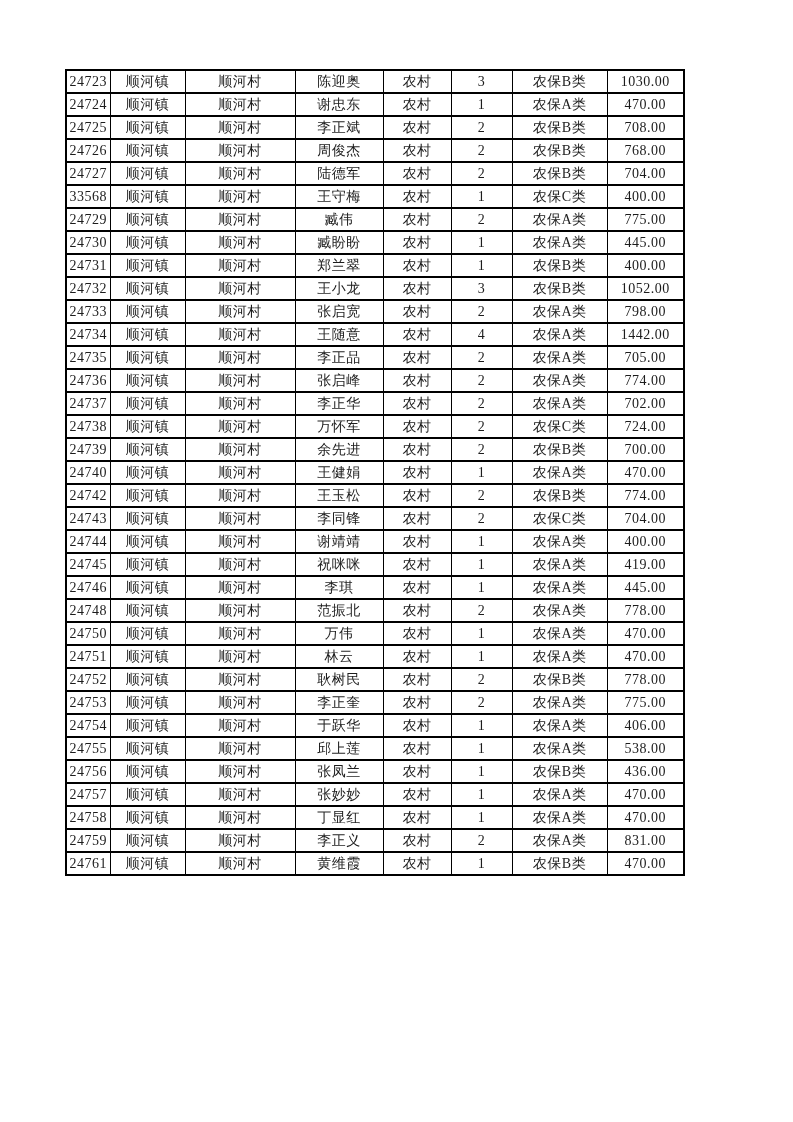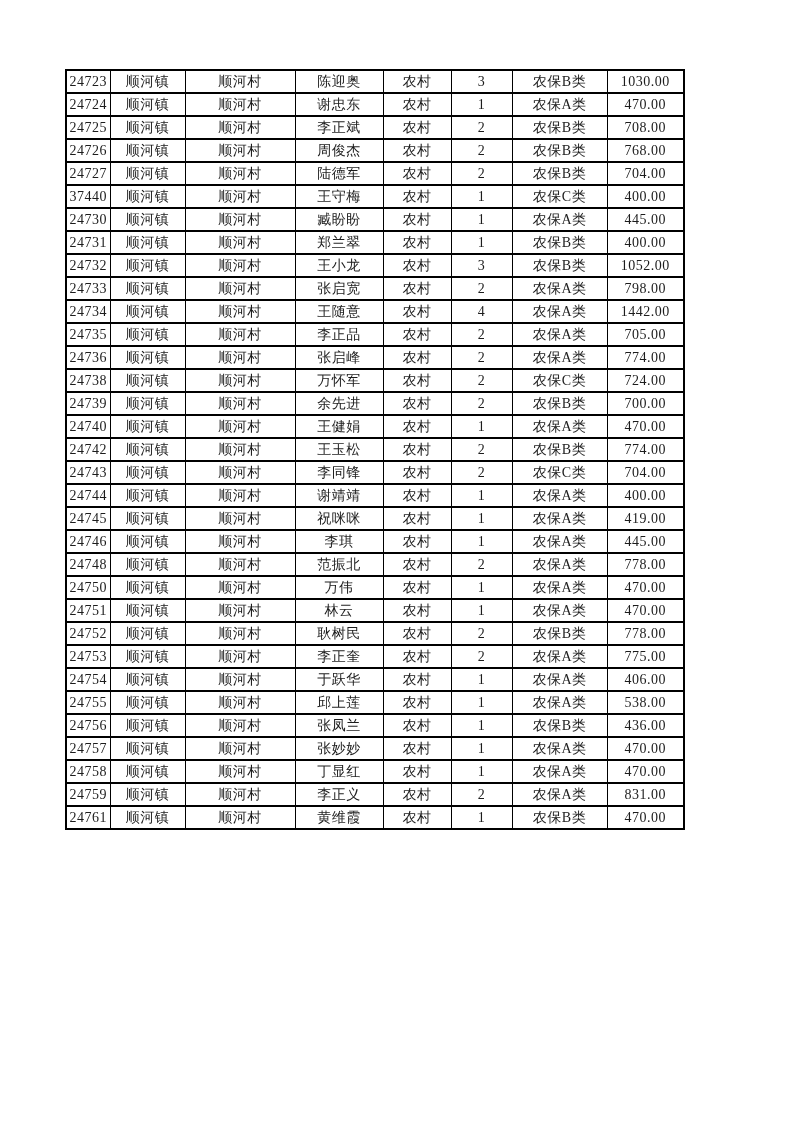--- a/index.html
+++ b/index.html
@@ -105,30 +105,40 @@
           <td>24727</td>
           <td>顺河镇</td>
           <td>顺河村</td>
           <td>陆德军</td>
           <td>农村</td>
           <td>2</td>
           <td>农保B类</td>
           <td>704.00</td>
         </tr>
         <tr>
-          <td>37440</td>
+          <td>33568</td>
           <td>顺河镇</td>
           <td>顺河村</td>
           <td>王守梅</td>
           <td>农村</td>
           <td>1</td>
           <td>农保C类</td>
           <td>400.00</td>
         </tr>
         <tr>
+          <td>24729</td>
+          <td>顺河镇</td>
+          <td>顺河村</td>
+          <td>臧伟</td>
+          <td>农村</td>
+          <td>2</td>
+          <td>农保A类</td>
+          <td>775.00</td>
+        </tr>
+        <tr>
           <td>24730</td>
           <td>顺河镇</td>
           <td>顺河村</td>
           <td>臧盼盼</td>
           <td>农村</td>
           <td>1</td>
           <td>农保A类</td>
           <td>445.00</td>
         </tr>
         <tr>
@@ -183,20 +193,30 @@
         </tr>
         <tr>
           <td>24736</td>
           <td>顺河镇</td>
           <td>顺河村</td>
           <td>张启峰</td>
           <td>农村</td>
           <td>2</td>
           <td>农保A类</td>
           <td>774.00</td>
+        </tr>
+        <tr>
+          <td>24737</td>
+          <td>顺河镇</td>
+          <td>顺河村</td>
+          <td>李正华</td>
+          <td>农村</td>
+          <td>2</td>
+          <td>农保A类</td>
+          <td>702.00</td>
         </tr>
         <tr>
           <td>24738</td>
           <td>顺河镇</td>
           <td>顺河村</td>
           <td>万怀军</td>
           <td>农村</td>
           <td>2</td>
           <td>农保C类</td>
           <td>724.00</td>

